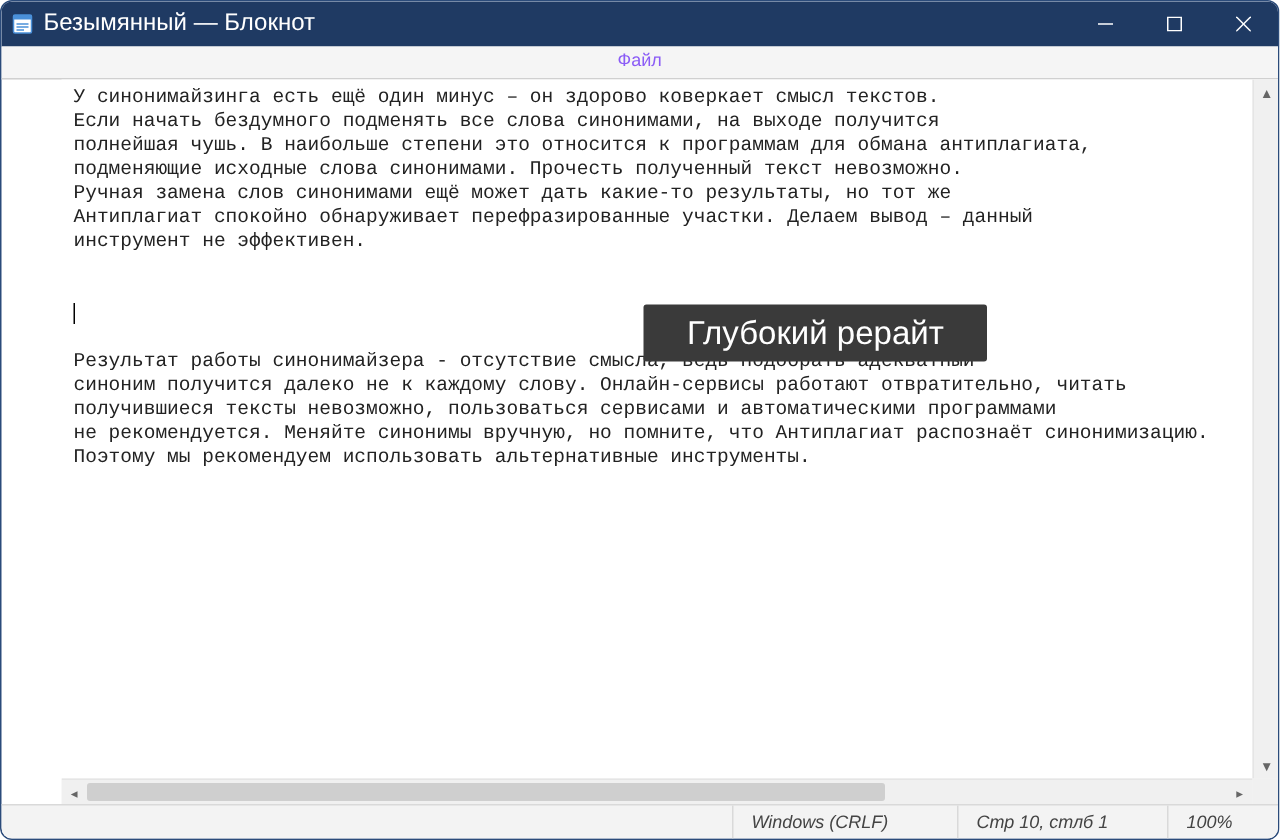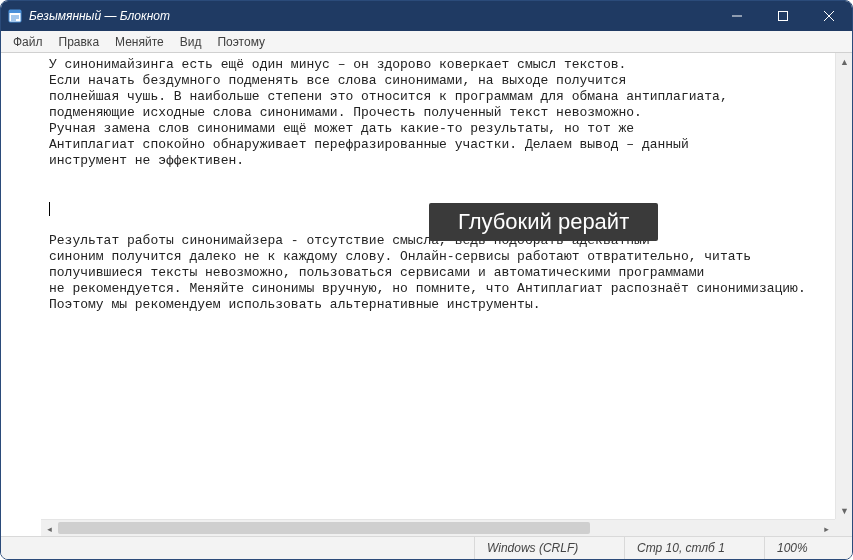--- a/index.html
+++ b/index.html
@@ -1,26 +1,26 @@
 <!DOCTYPE html>
 <html><head>
 <meta charset="utf-8">
 <style>
   * { margin: 0; padding: 0; box-sizing: border-box; }
   html, body { width: 853px; height: 560px; font-family: "Segoe UI", Tahoma, sans-serif; background: #fff; overflow: hidden; }
   .window { width: 853px; height: 560px; display: flex; flex-direction: column; border: 1px solid #2b4b7a; border-radius: 8px; overflow: hidden; background: #fff; }
   
-  .titlebar { height: 30px; background: #1f3a63; color: #fff; display: flex; align-items: center; padding-left: 6px; font-size: 12px; font-style: italic; }
+  .titlebar { height: 30px; background: #1f3a63; color: #fff; display: flex; align-items: center; padding-left: 6px; font-size: 16px; }
   .titlebar .icon { width: 16px; height: 16px; margin-right: 6px; display: inline-flex; align-items: center; justify-content: center; }
   .titlebar .title { flex: 0 0 auto; }
   .titlebar .spacer { flex: 1 1 auto; }
   .winbtn { width: 46px; height: 30px; display: inline-flex; align-items: center; justify-content: center; color: #fff; }
   .winbtn svg { stroke: #fff; fill: none; }
   
-  .menubar { height: 22px; background: #f5f5f5; border-bottom: 1px solid #d0d0d0; display: flex; align-items: center; padding: 0 4px; font-size: 12px; color: #404040; }
+  .menubar { height: 22px; background: #f5f5f5; border-bottom: 1px solid #d0d0d0; display: flex; align-items: center; padding: 0 4px; font-size: 12px; color: #8b5cf6; flex-direction: column; }
   .menubar .menuitem { padding: 2px 8px; cursor: default; }
   
   .editor-wrap { flex: 1 1 auto; position: relative; overflow: hidden; background: #fff; margin-left: 40px; }
   .editor { position: absolute; left: 2px; right: 18px; top: 0; bottom: 18px; padding: 4px 6px 4px 6px; font-family: Consolas, "Courier New", monospace; font-size: 13px; line-height: 16px; color: #222; white-space: pre-wrap; word-break: break-word; outline: none; }
   .caret { display: inline-block; width: 1px; height: 14px; background: #000; vertical-align: text-bottom; animation: blink 1s step-end infinite; }
   @keyframes blink { 50% { opacity: 0; } }
   
   .overlay { position: absolute; left: 388px; top: 150px; background: #3a3a3a; color: #fff; font-family: "Segoe UI", sans-serif; font-size: 22px; padding: 6px 29px; border-radius: 2px; pointer-events: none; }
   
   .vscroll { position: absolute; top: 0; right: 0; width: 17px; bottom: 17px; background: #f0f0f0; border-left: 1px solid #e5e5e5; display: flex; flex-direction: column; }
@@ -110,16 +110,16 @@
       </div>
       <div class="arrow">▸</div>
     </div>
     <div class="sizer"></div>
   </div>
 
   <div class="statusbar">
     <div class="cell grow"></div>
     <div class="cell" style="width:150px">Windows (CRLF)</div>
     <div class="cell" style="width:140px">Стр 10, стлб 1</div>
-    <div class="cell" style="width:88px">100%</div>
+    <div class="cell" style="width:74px">100%</div>
   </div>
 
 </div>
 
 </body></html>

